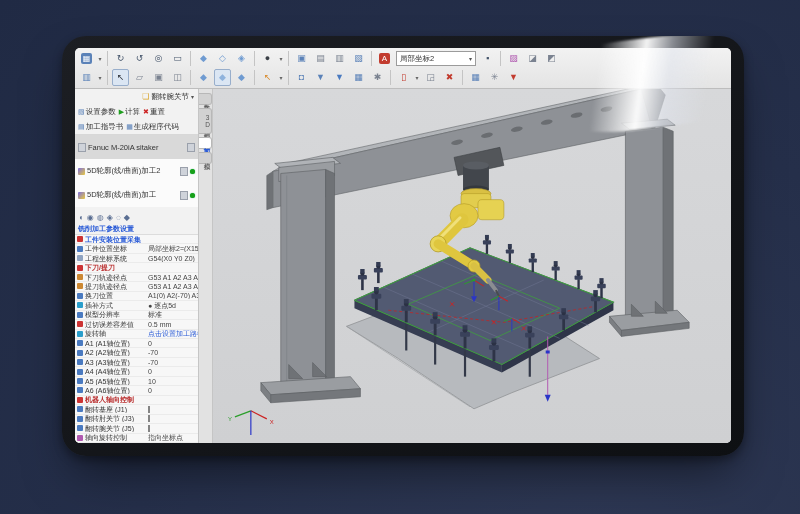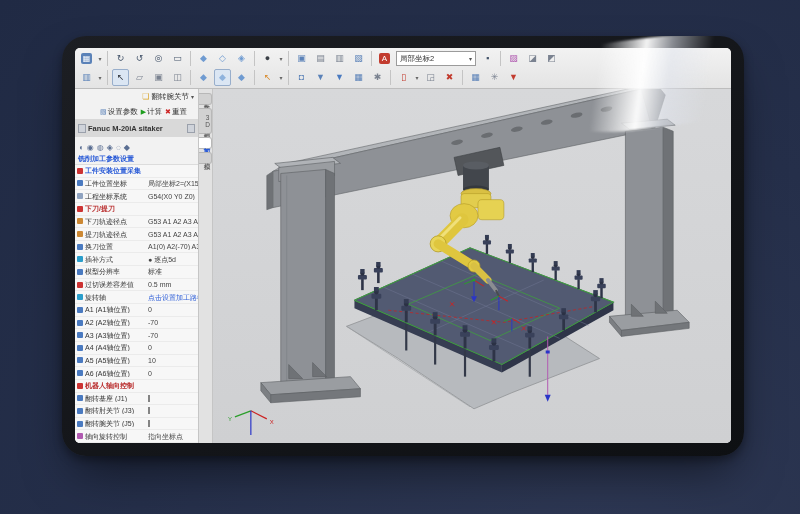--- a/index.html
+++ b/index.html
@@ -38,25 +38,25 @@
   .tsep{width:1px;height:15px;background:#c4c4c4;margin:0 3px;flex:none;}
   .tcaret{font-size:6px;color:#666;width:8px;text-align:center;flex:none;}
   .tdrop{height:13px;min-width:72px;border:1px solid #9b9b9b;background:#fff;font-size:7.5px;color:#333;
          display:flex;align-items:center;justify-content:space-between;padding:0 3px;margin:0 2px;flex:none;}
   .tdrop .dd{font-size:6px;color:#555;}
   
   .content{flex:1;display:flex;min-height:0;}
   .panel{width:123px;flex:none;background:#f2f2f2;border-right:1px solid #c5c5c5;display:flex;flex-direction:column;font-size:7.5px;min-height:0;}
   .phead{height:15px;flex:none;display:flex;align-items:center;justify-content:flex-end;gap:2px;padding:0 4px;color:#333;}
   .phead .pg{color:#d9a62b;font-size:8px;}
-  .actrow{height:15px;flex:none;display:flex;align-items:center;gap:3px;padding:0 3px;margin-left:22px;}
+  .actrow{height:15px;flex:none;display:flex;align-items:center;gap:3px;padding:0 3px;}
   .abtn{display:flex;align-items:center;gap:1px;color:#333;cursor:default;}
   .abtn .ag{font-size:7px;}
   .tree{flex:none;border-top:1px solid #d8d8d8;background:#fbfbfb;}
-  .trowi{height:17px;display:flex;align-items:center;gap:2px;padding:0 3px;color:#333;white-space:nowrap;overflow:hidden;font-weight:bold;}
+  .trowi{height:24px;display:flex;align-items:center;gap:2px;padding:0 3px;color:#333;white-space:nowrap;overflow:hidden;}
   .trowi.sel{background:#d9d9d9;}
   .ticon{width:7px;height:7px;flex:none;border-radius:1px;background:linear-gradient(135deg,#7d6fe0,#e8c93f);}
   .tflag{width:6px;height:7px;flex:none;background:#cfd3da;border:1px solid #9aa0ab;}
   .tlabel{flex:1;overflow:hidden;text-overflow:ellipsis;}
   .gdot{width:5px;height:5px;border-radius:50%;background:#18a018;flex:none;box-shadow:0 0 1px #0a5;}
   .ptool{height:12px;flex:none;display:flex;align-items:center;gap:3px;padding:0 4px;margin-top:4px;}
   .ptool .pt{font-size:8px;color:#5a6e92;}
   .sectitle{height:11px;flex:none;display:flex;align-items:center;padding:0 3px;color:#2a5bd7;font-weight:bold;white-space:nowrap;overflow:hidden;font-size:7px;border-bottom:1px solid #dcdcdc;}
   .pgrid{flex:1;display:flex;flex-direction:column;min-height:0;background:#f7f7f7;}
   .prow{flex:1;display:flex;align-items:center;min-height:0;border-bottom:1px solid #ebebeb;font-size:7px;line-height:1;}
@@ -167,27 +167,51 @@
             </div>
             <div class="abtn">
               <span class="ag" style="color: rgb(31, 158, 31);">▶</span>
               <span>计算</span>
             </div>
             <div class="abtn">
               <span class="ag" style="color: rgb(204, 34, 34);">✖</span>
               <span>重置</span>
             </div>
           </div>
+        <div class="actrow" id="act-row2">
+            <div class="abtn">
+              <span class="ag" style="color: rgb(91, 130, 184);">▤</span>
+              <span>加工指导书</span>
+            </div>
+            <div class="abtn">
+              <span class="ag" style="color: rgb(91, 130, 184);">▦</span>
+              <span>生成程序代码</span>
+            </div>
+          </div>
 
         <div class="tree">
           <div class="trowi sel">
             <span class="tflag"></span>
             <span class="tlabel">Fanuc M-20iA sitaker</span>
             <span class="tflag"></span>
           </div>
+          <div id="tree-ops">
+              <div class="trowi">
+                <span class="ticon"></span>
+                <span class="tlabel">5D轮廓(线/曲面)加工2</span>
+                <span class="tflag"></span>
+                <span class="gdot"></span>
+              </div>
+              <div class="trowi">
+                <span class="ticon"></span>
+                <span class="tlabel">5D轮廓(线/曲面)加工</span>
+                <span class="tflag"></span>
+                <span class="gdot"></span>
+              </div>
+            </div>
         </div>
 
         <div class="ptool" id="prop-toolbar">
             <span class="pt">◐</span>
             <span class="pt">◉</span>
             <span class="pt">◍</span>
             <span class="pt">◈</span>
             <span class="pt">◌</span>
             <span class="pt">◆</span>
           </div>

